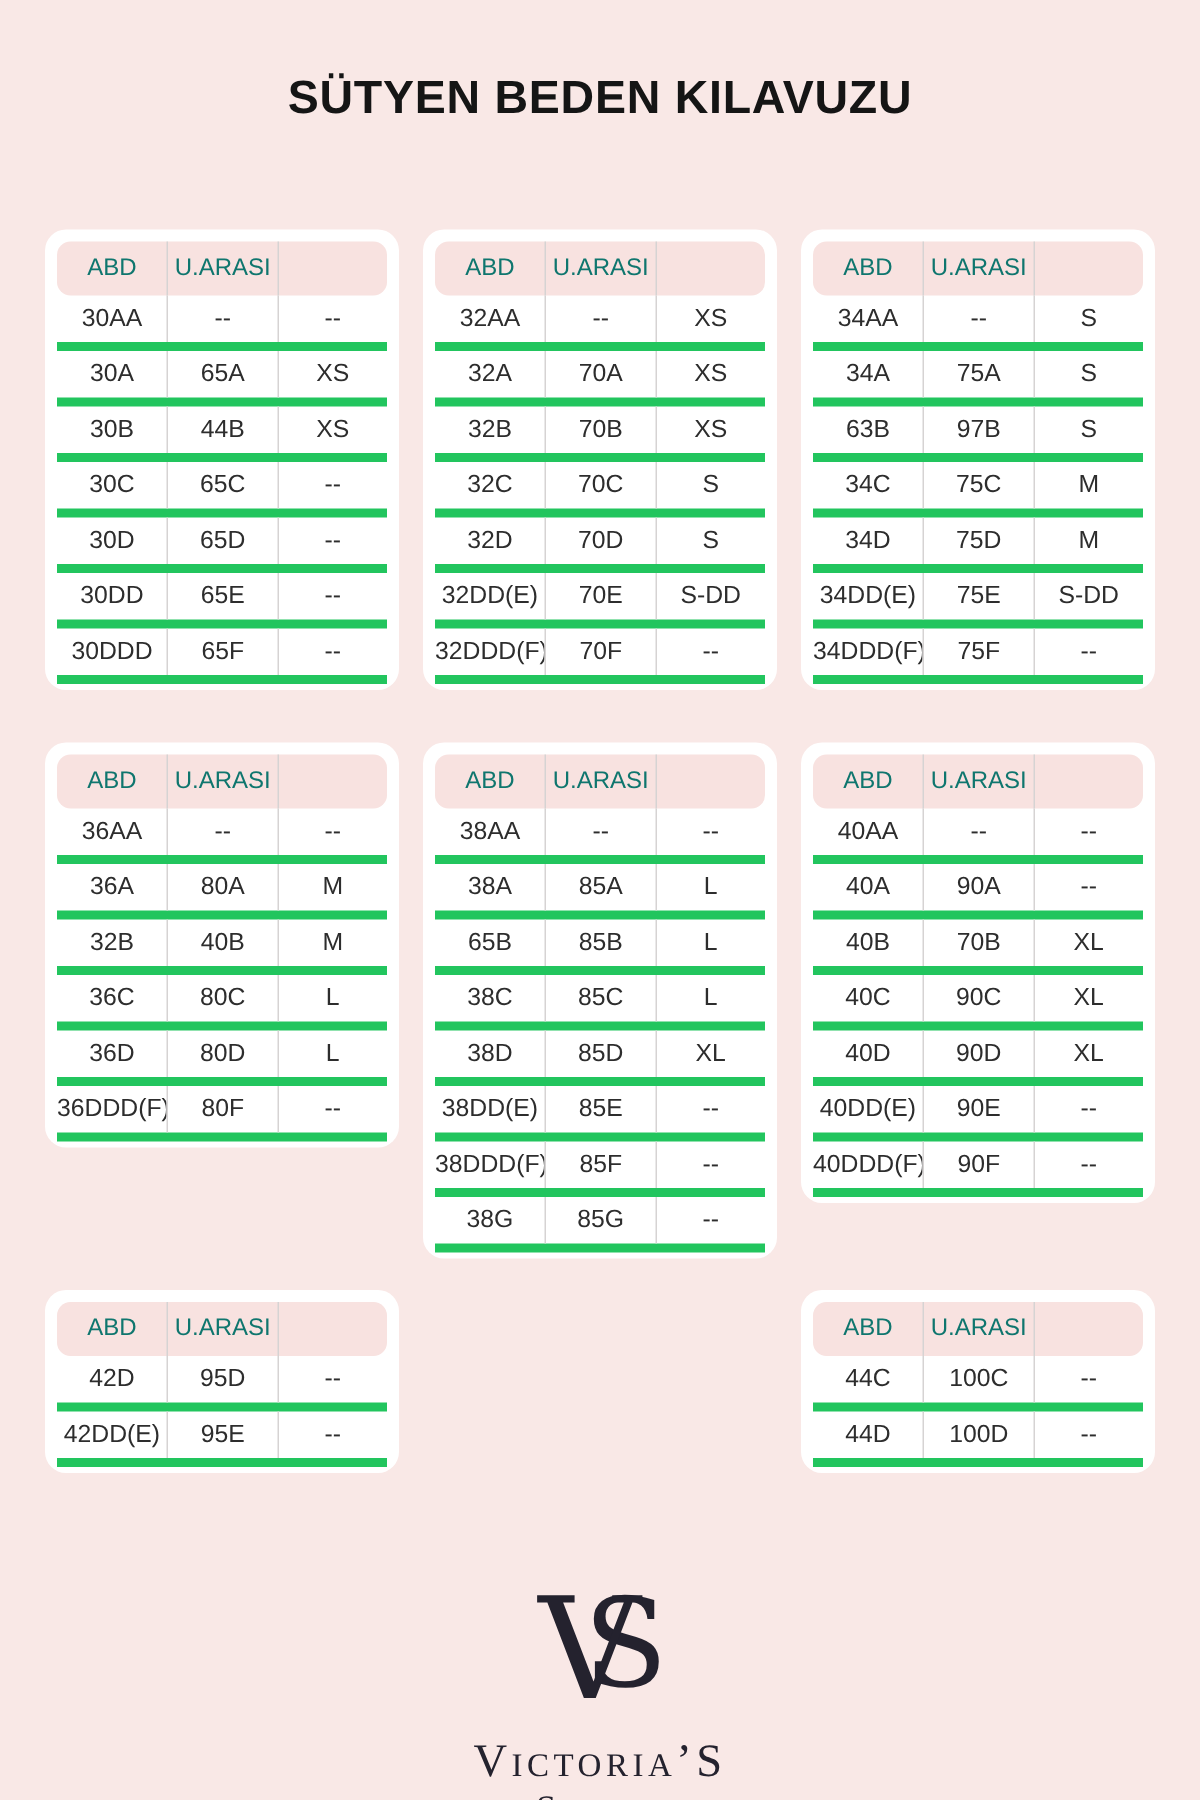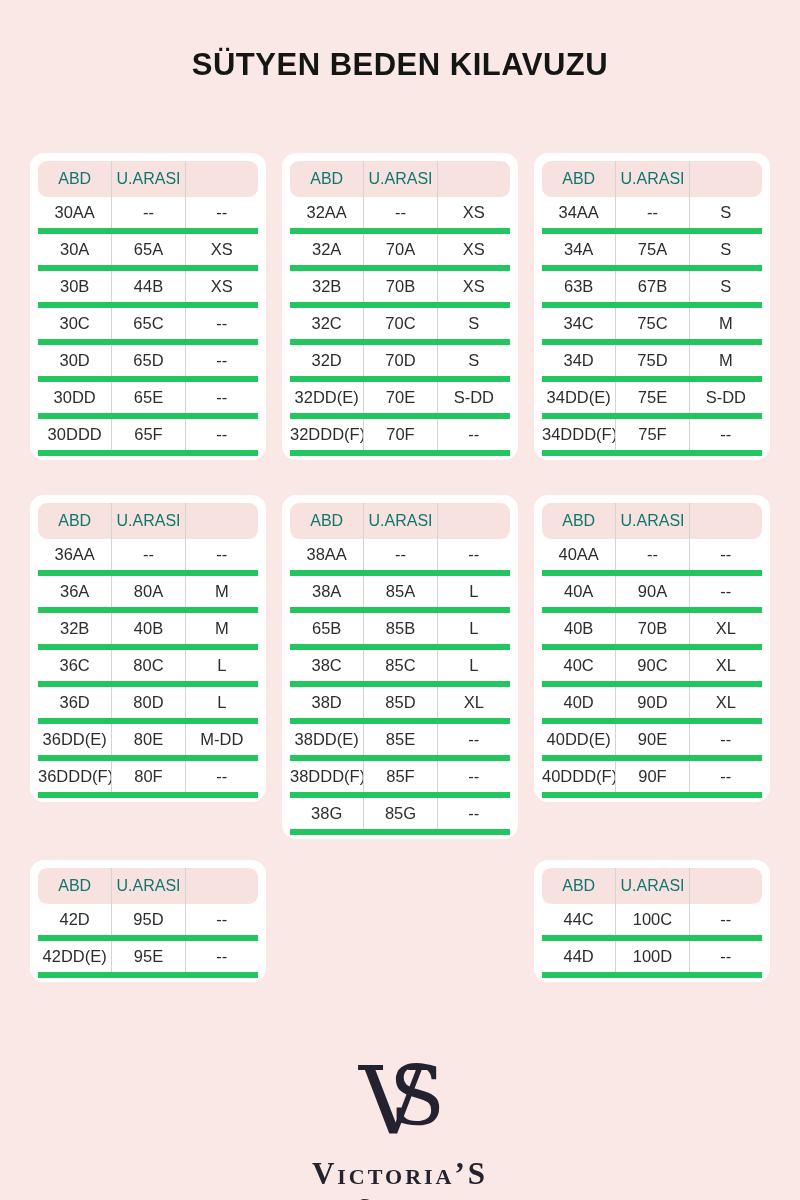--- a/index.html
+++ b/index.html
@@ -59,21 +59,21 @@
     position:absolute;
     font-family:"DejaVu Serif", serif;
     color:#24222e;
   }
   .mono-s { left:30px; top:-2px; font-size:82px; line-height:90px; }
   .mono-v { left:0;  top:2px;  font-size:94px; line-height:90px; }
   .wordmark1 {
     margin-top:12px;
     font-family:"Liberation Serif", serif;
     font-variant:small-caps;
-    font-size:31px; letter-spacing:3px; line-height:1.05;font-weight:bold;
+    font-size:31px; letter-spacing:3px; line-height:1.05;
   }
   .wordmark2 {
     margin-top:3px;
     font-family:"Liberation Serif", serif;
     font-variant:small-caps;
     font-size:24px; letter-spacing:3px; line-height:1.05;
   }
 </style>
 </head>
 <body>
@@ -184,21 +184,21 @@
               <div class="cell col2">--</div>
               <div class="cell col3">S</div>
             </div>
             <div class="row">
               <div class="cell col1">34A</div>
               <div class="cell col2">75A</div>
               <div class="cell col3">S</div>
             </div>
             <div class="row">
               <div class="cell col1">63B</div>
-              <div class="cell col2">67B</div>
+              <div class="cell col2">97B</div>
               <div class="cell col3">S</div>
             </div>
             <div class="row">
               <div class="cell col1">34C</div>
               <div class="cell col2">75C</div>
               <div class="cell col3">M</div>
             </div>
             <div class="row">
               <div class="cell col1">34D</div>
               <div class="cell col2">75D</div>
@@ -242,25 +242,20 @@
             </div>
             <div class="row">
               <div class="cell col1">36C</div>
               <div class="cell col2">80C</div>
               <div class="cell col3">L</div>
             </div>
             <div class="row">
               <div class="cell col1">36D</div>
               <div class="cell col2">80D</div>
               <div class="cell col3">L</div>
-            </div>
-            <div class="row">
-              <div class="cell col1">36DD(E)</div>
-              <div class="cell col2">80E</div>
-              <div class="cell col3">M-DD</div>
             </div>
             <div class="row">
               <div class="cell col1">36DDD(F)</div>
               <div class="cell col2">80F</div>
               <div class="cell col3">--</div>
             </div>
           </div>
         </div>
         <div class="card">
           <div class="thead">

